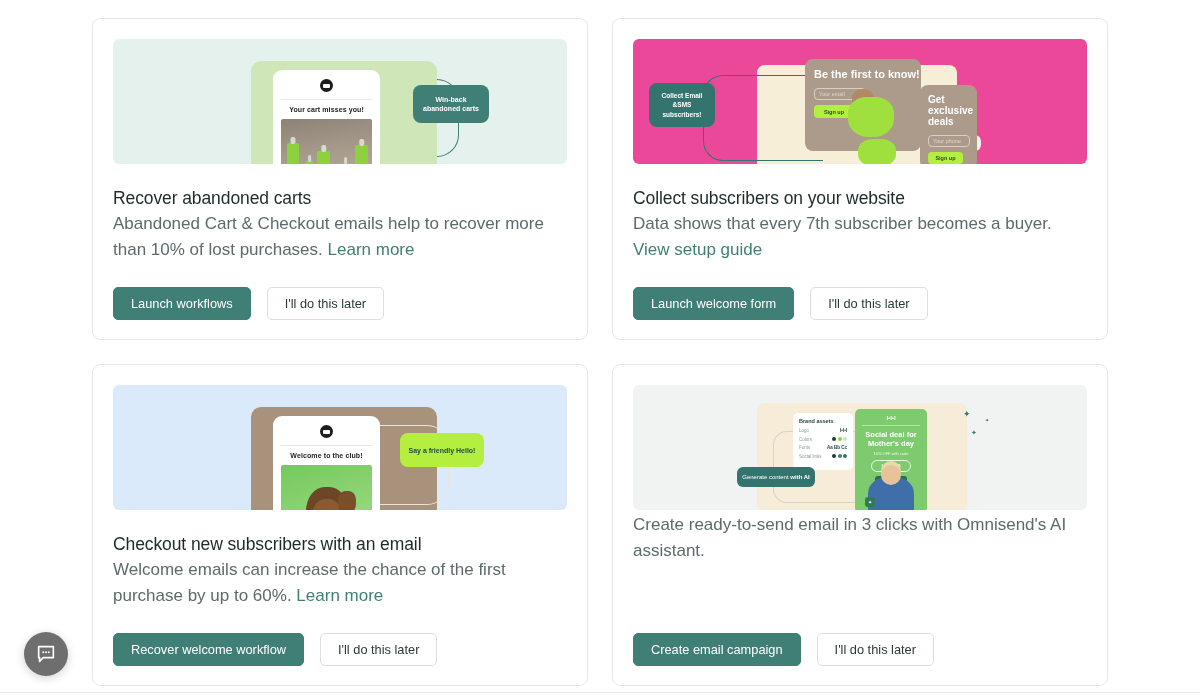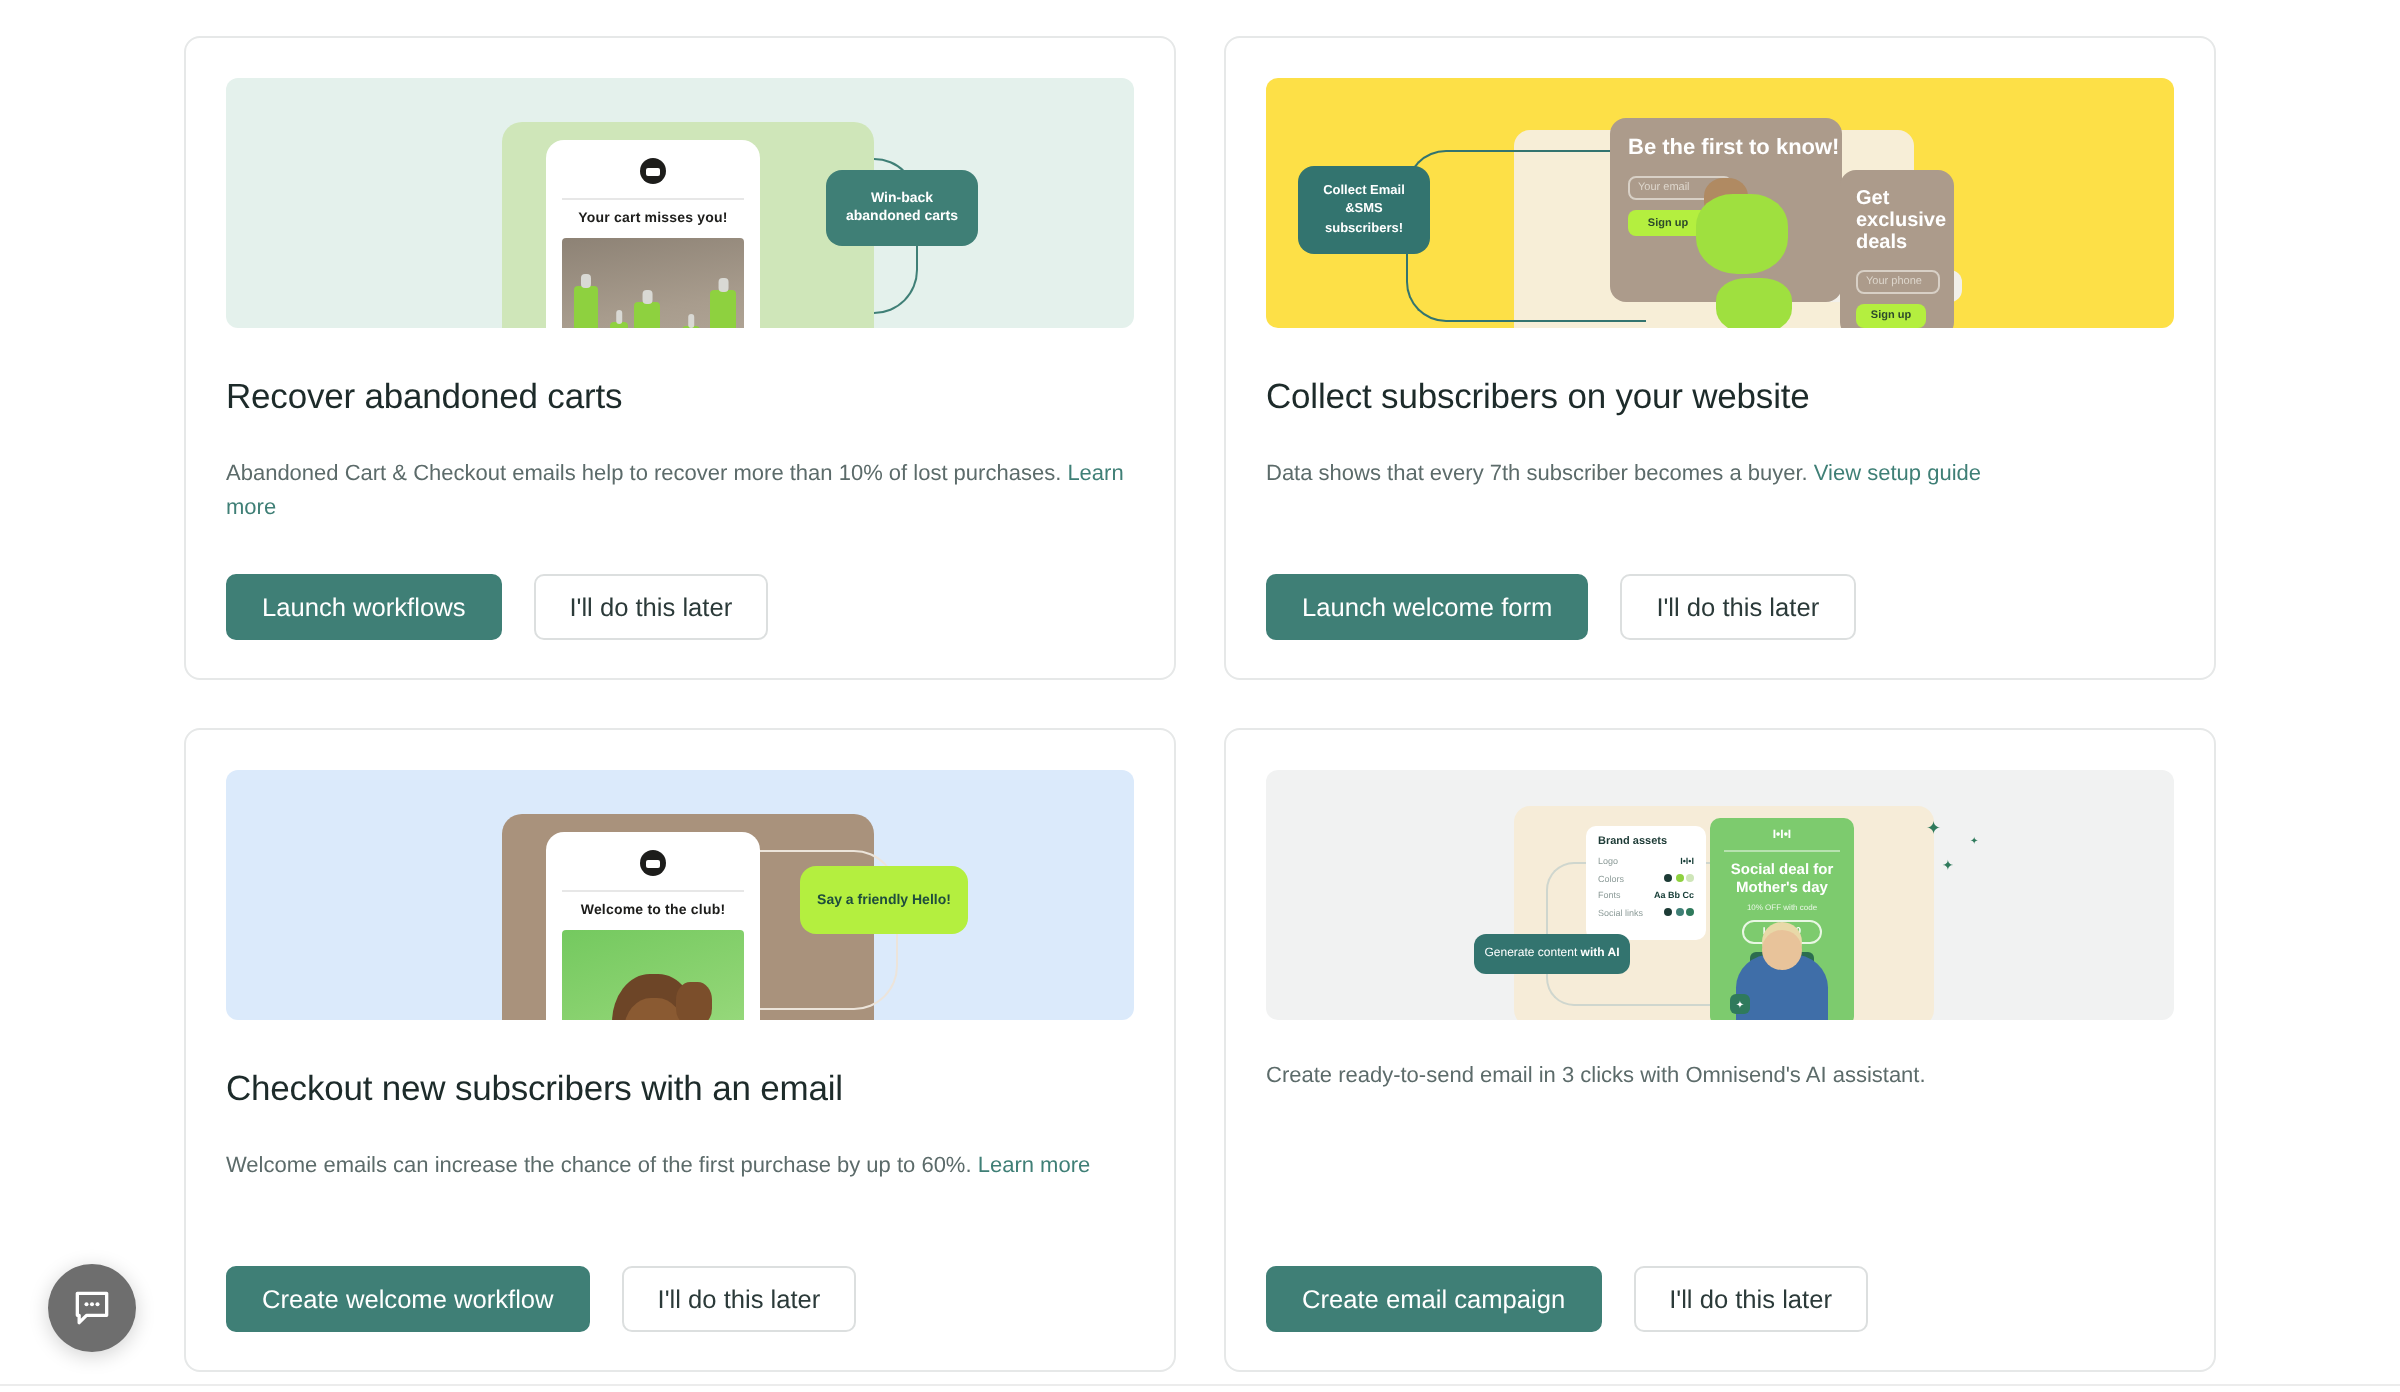--- a/index.html
+++ b/index.html
@@ -32,21 +32,21 @@
   }
 
   
   .illus {
     height: 125px;
     border-radius: 6px;
     position: relative;
     overflow: hidden;
   }
   .illus-mint  { background: #e4f1ec; }
-  .illus-cream { background: #fde047; }
+  .illus-cream { background: #ec4899; }
   .illus-blue  { background: #dbeafb; }
   .illus-gray  { background: #f1f2f2; }
 
   
   .c1-pad {
     position: absolute; left: 138px; top: 22px;
     width: 186px; height: 125px;
     background: #cfe6b9; border-radius: 10px;
   }
   .c1-phone {
@@ -277,22 +277,22 @@
   .spark.s2 { left: 352px; top: 32px; font-size: 5px; }
   .spark.s3 { left: 338px; top: 44px; font-size: 7px; }
 
   
   .card-title {
     margin-top: 24px;
     font-size: 17.5px; font-weight: normal; color: #1d2b2a;
     letter-spacing: -.1px;
   }
   .card-desc {
-    margin-top: 20px;
-    font-size: 11px; color: #5c6b6a; line-height: 1.5;
+    margin-top: 2px;
+    font-size: 17px; color: #5c6b6a; line-height: 1.5;
   }
   .card-desc a, .link {
     color: #3f7f76; text-decoration: none;
   }
   .actions {
     position: absolute; left: 20px; bottom: 19px;
     display: flex; gap: 16px;
   }
   .btn {
     height: 33px; border-radius: 5px;
@@ -417,21 +417,21 @@
           <span>Say a friendly Hello!</span>
         </div>
       </div>
 
       <div class="card-title">Checkout new subscribers with an email</div>
       <div class="card-desc">
         <span>Welcome emails can increase the chance of the first purchase by up to 60%.</span>
         <a class="link" href="#">Learn more</a>
       </div>
       <div class="actions">
-        <div class="btn btn-primary">Create welcome workflow</div>
+        <div class="btn btn-primary">Recover welcome workflow</div>
         <div class="btn btn-secondary">I'll do this later</div>
       </div>
     </div>
 
     <div class="card">
       <div class="illus illus-gray">
         <div class="c4-pad"></div>
         <div class="c4-wire"></div>
 
         <div class="c4-assets">

